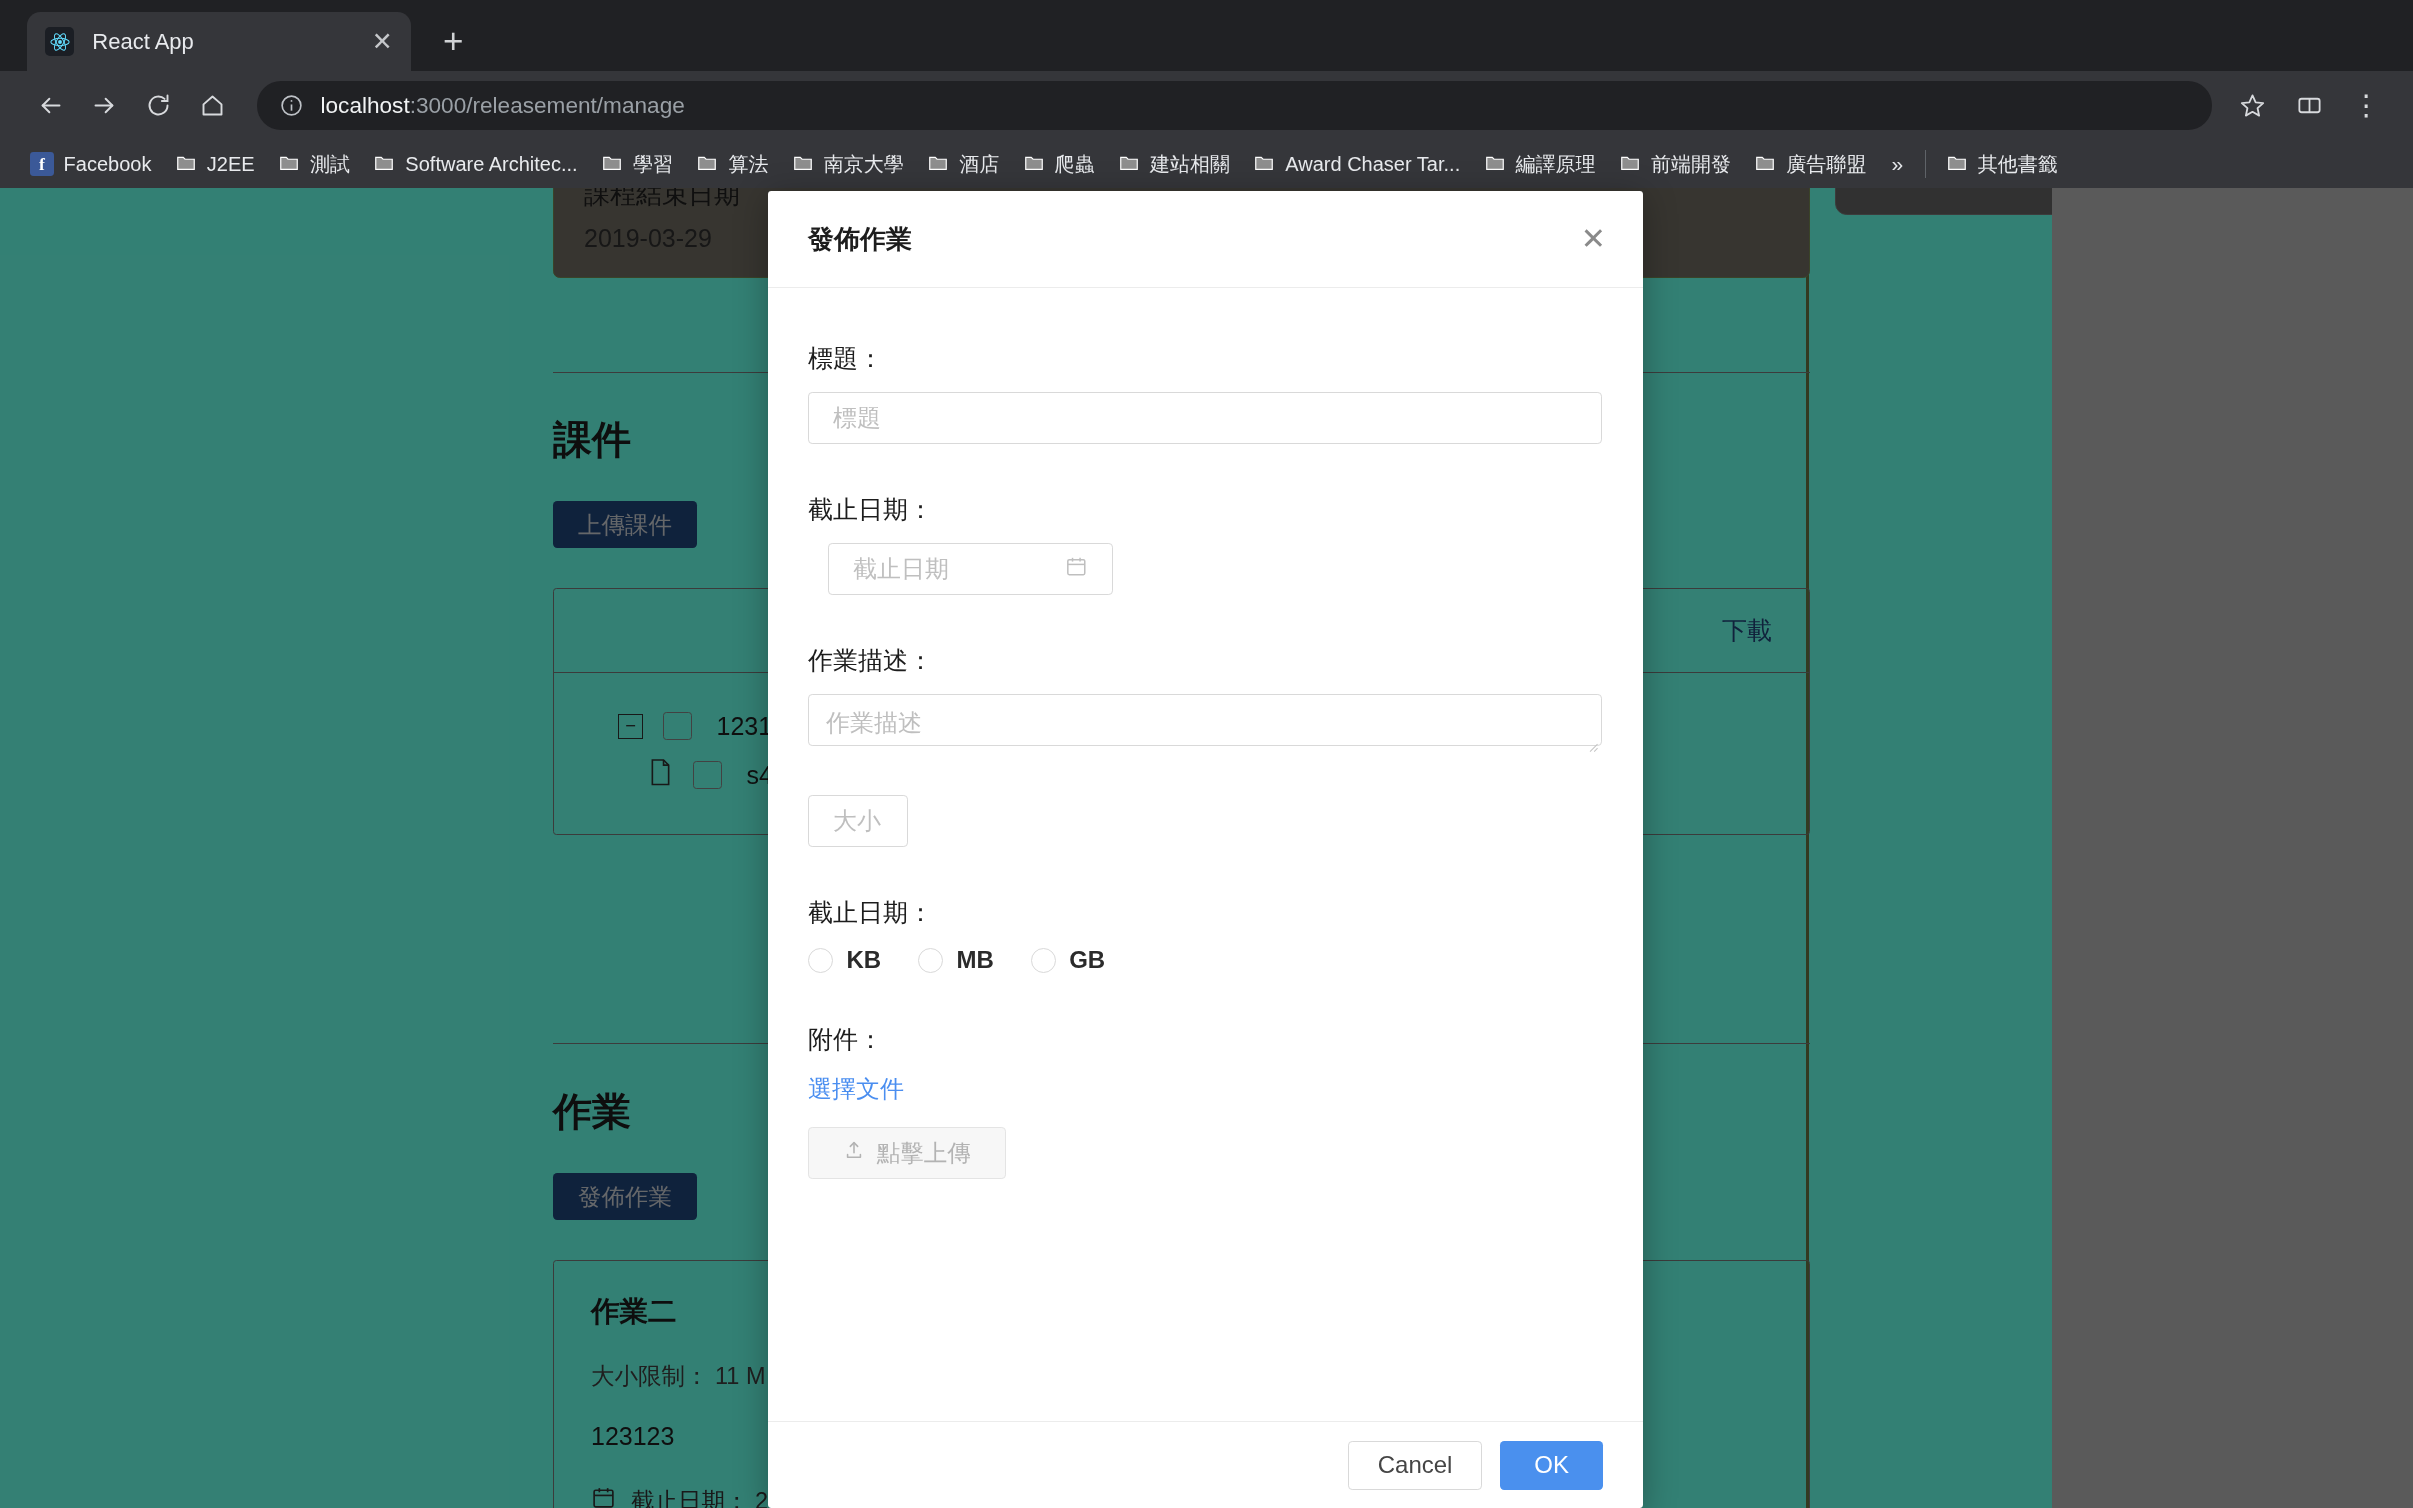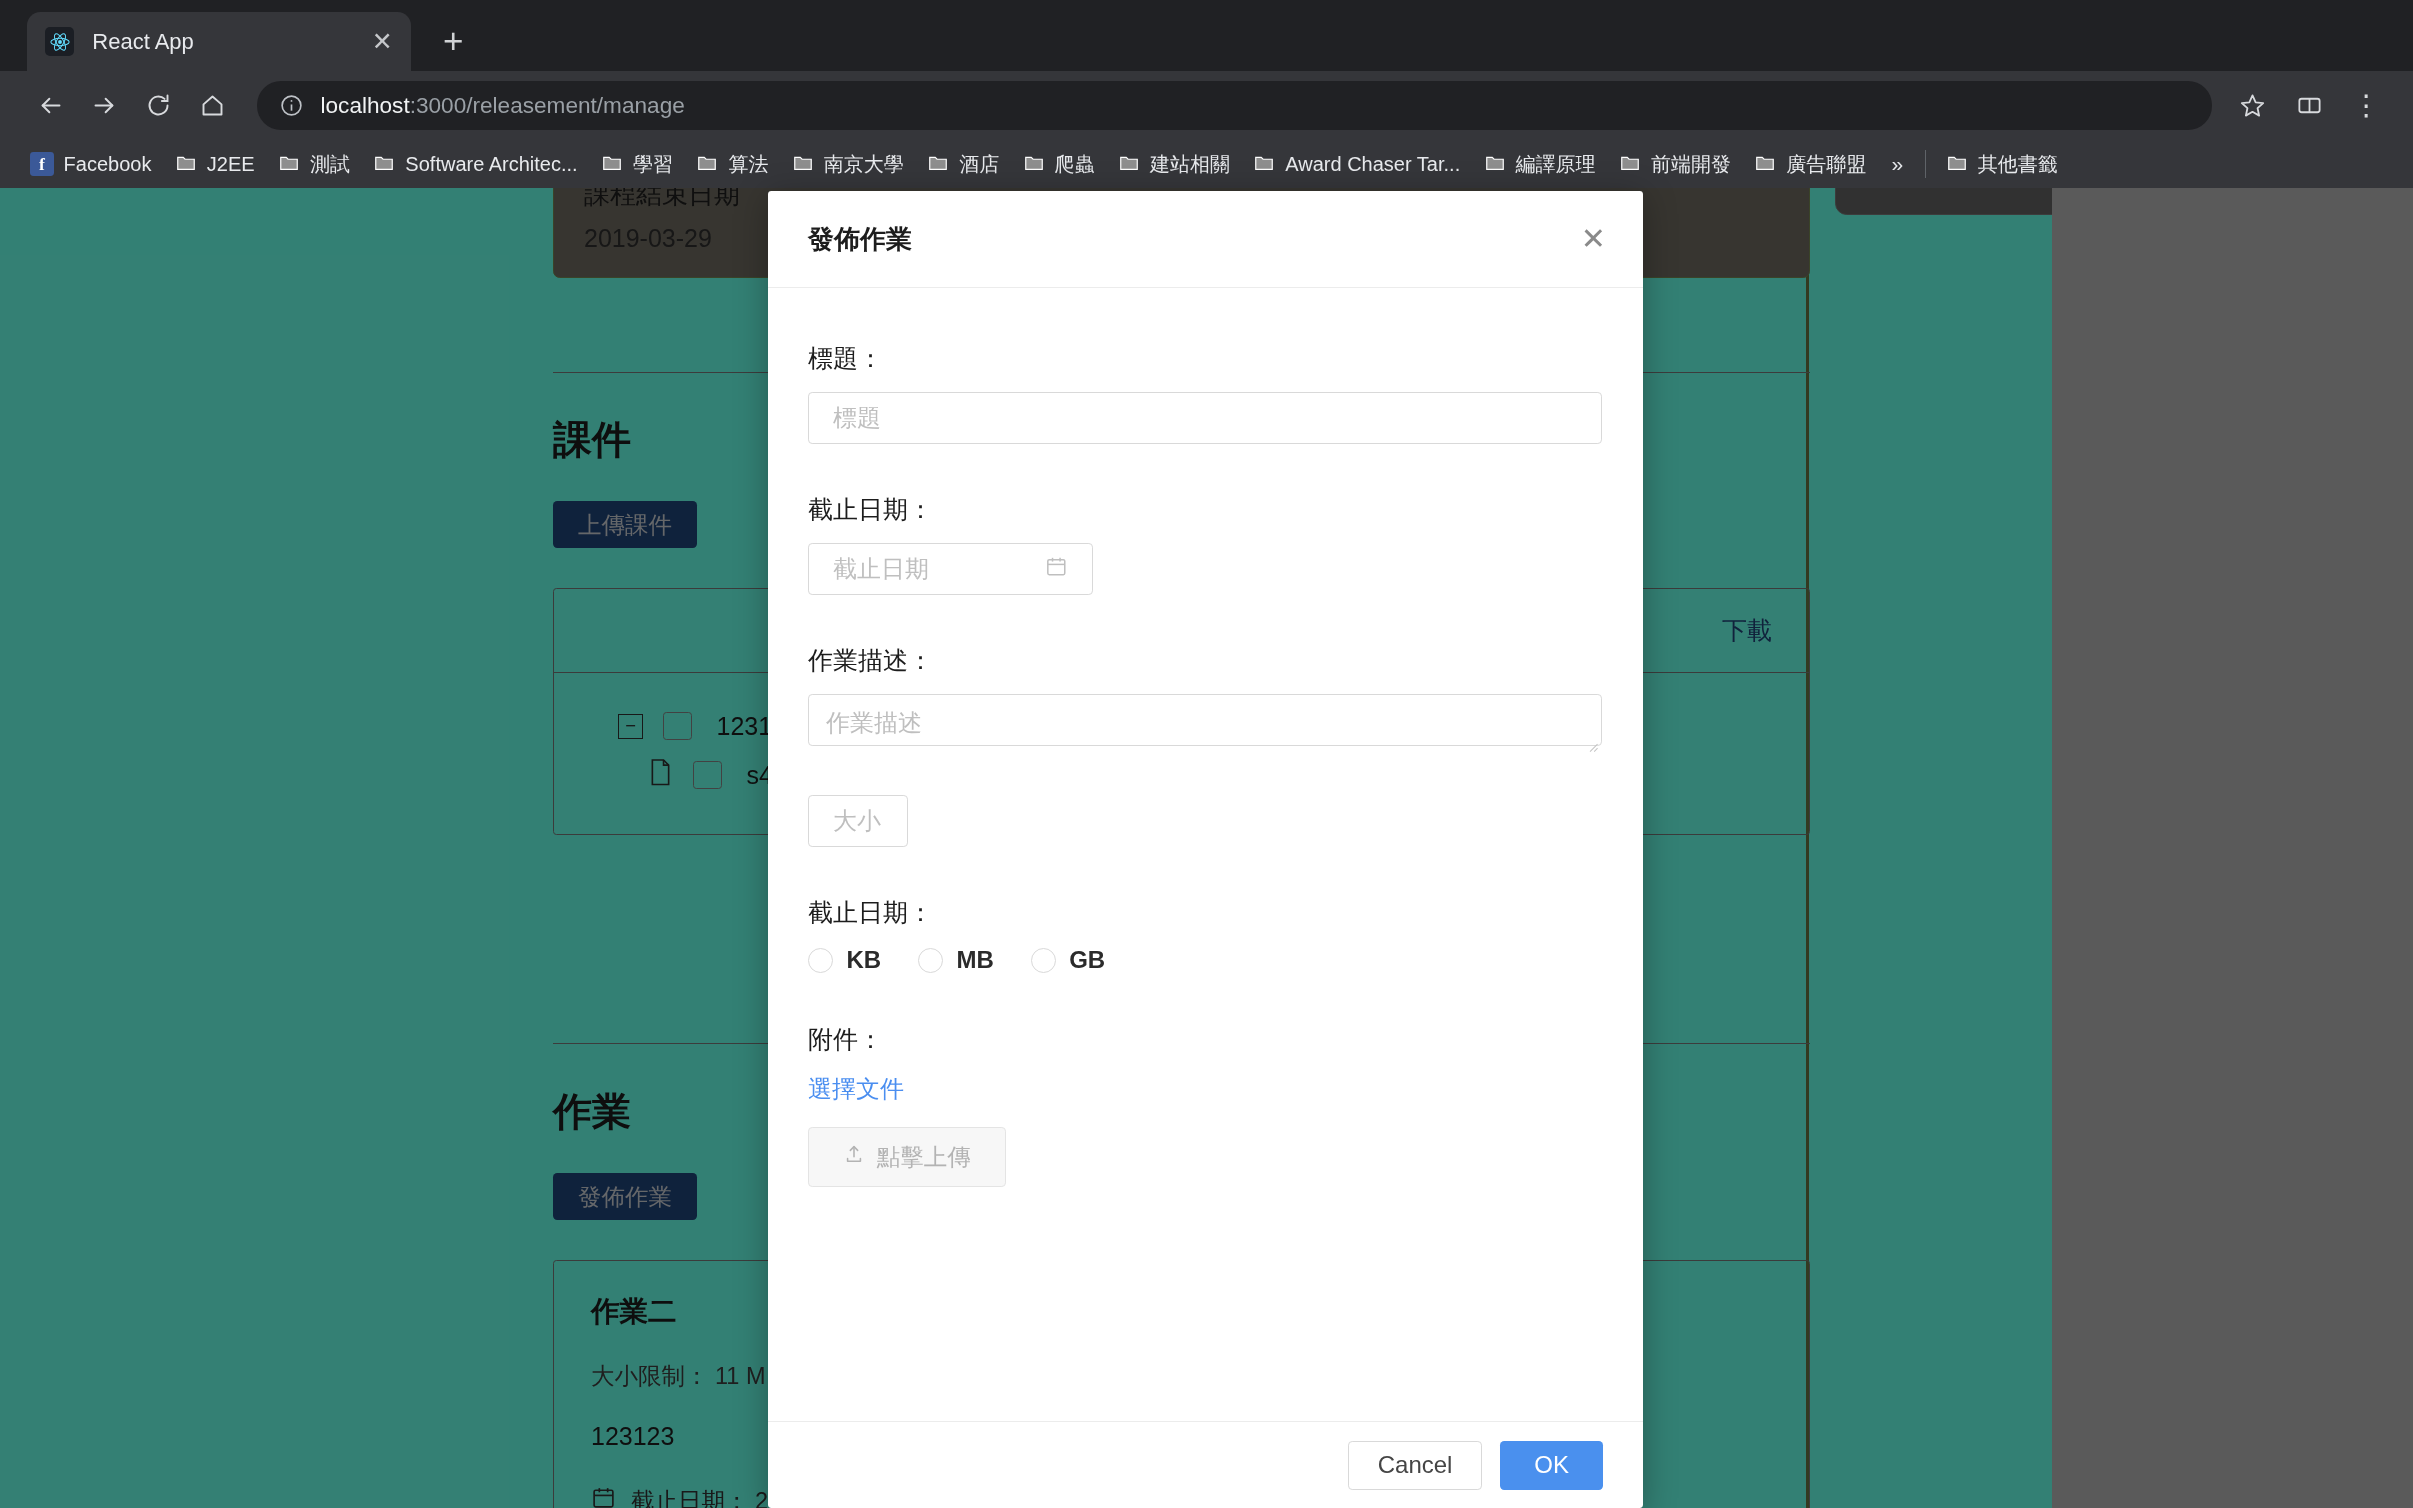--- a/index.html
+++ b/index.html
@@ -138,38 +138,38 @@
   .modal-body { flex:1; padding:54px 40px 0 40px; overflow:hidden; }
   .field-label { font-size:25px; color:#1d1d1d; margin-bottom:17px; }
   .field-block { margin-bottom:49px; }
 
   .inp {
     height:52px; border:0.8px solid #d9d9d9; border-radius:4.2px; background:#fff;
     display:flex; align-items:center; padding:0 24px; font-size:24px;
     color:#bfbfbf;
   }
   .inp-full { width:794px; }
-  .inp-date { width:285px; justify-content:space-between; }
+  .inp-date { width:285px; justify-content:space-between;margin-left:20px; }
   .inp-size { width:100px; }
   .ta {
     width:794px; height:52px; border:0.8px solid #d9d9d9; border-radius:4.2px;
     background:#fff; padding:11.7px 17px; font-size:24px; color:#bfbfbf;
     position:relative;
   }
   .ta-grip { position:absolute; right:2.5px; bottom:1.7px; width:13.4px; height:13.4px; }
 
   .radios { display:flex; align-items:center; gap:37px;font-weight:bold; }
   .radio-item { display:flex; align-items:center; gap:13.4px; font-size:24px;
     color:#2b2b2b; }
   .radio-dot { width:25px; height:25px; border:0.8px solid #d9d9d9;
     border-radius:50%; background:#fff; flex:0 0 auto; }
 
   .link-blue { font-size:24px; color:#4a8ef0; }
   .upload-btn {
-    margin-top:22px; width:198px; height:60px; border:0.8px solid #e4e4e4;
+    margin-top:22px; width:198px; height:52px; border:0.8px solid #e4e4e4;
     border-radius:4.2px; background:#f7f7f7; display:flex; align-items:center;
     justify-content:center; gap:11.7px; font-size:23.5px; color:#b3b3b3;
   }
 
   .modal-foot {
     height:87px; border-top:0.8px solid #ececec; display:flex; align-items:center;
     justify-content:flex-end; padding:0 40px; gap:18.4px; flex:0 0 auto;
   }
   .btn-cancel {
     height:49px; padding:0 28.5px; border:0.8px solid #d9d9d9; border-radius:4.2px;

